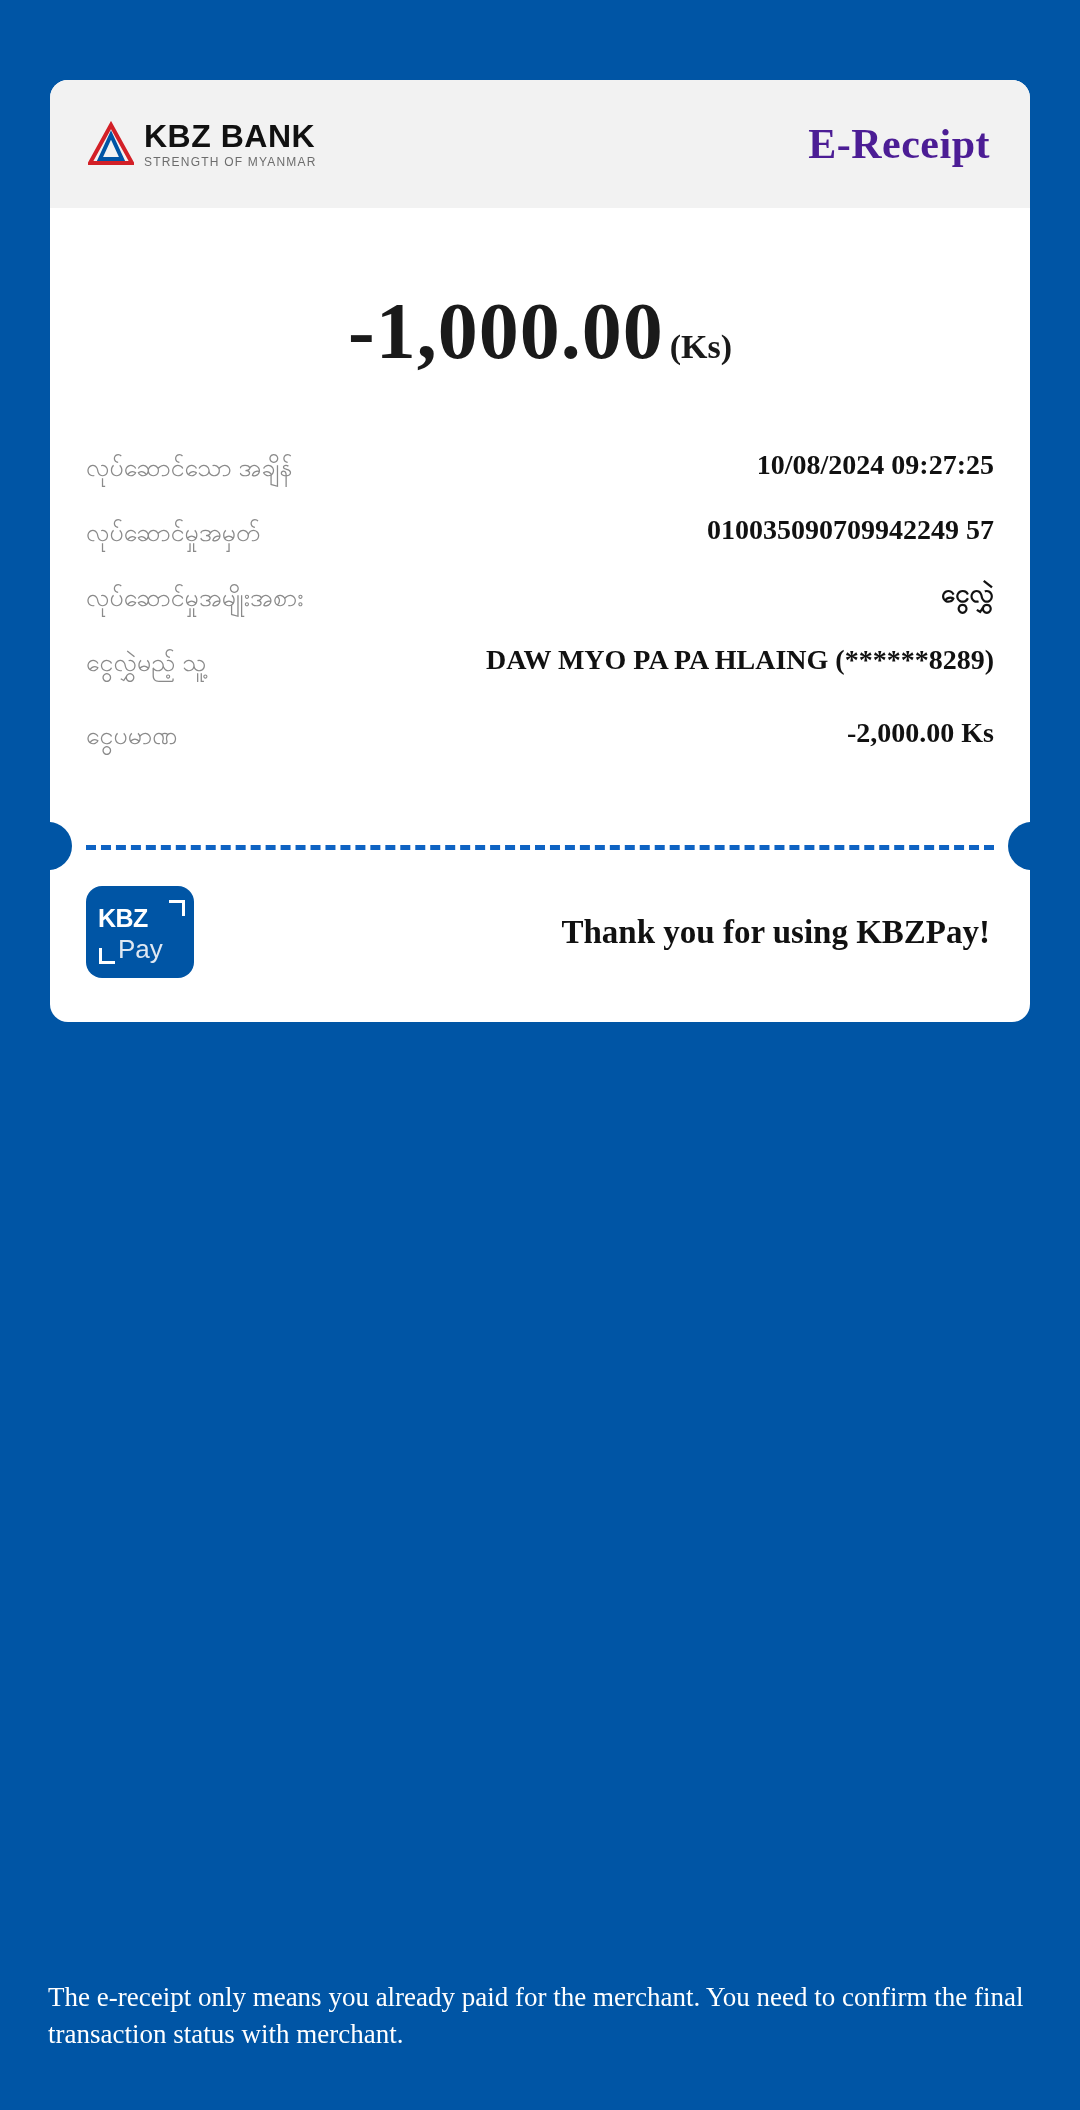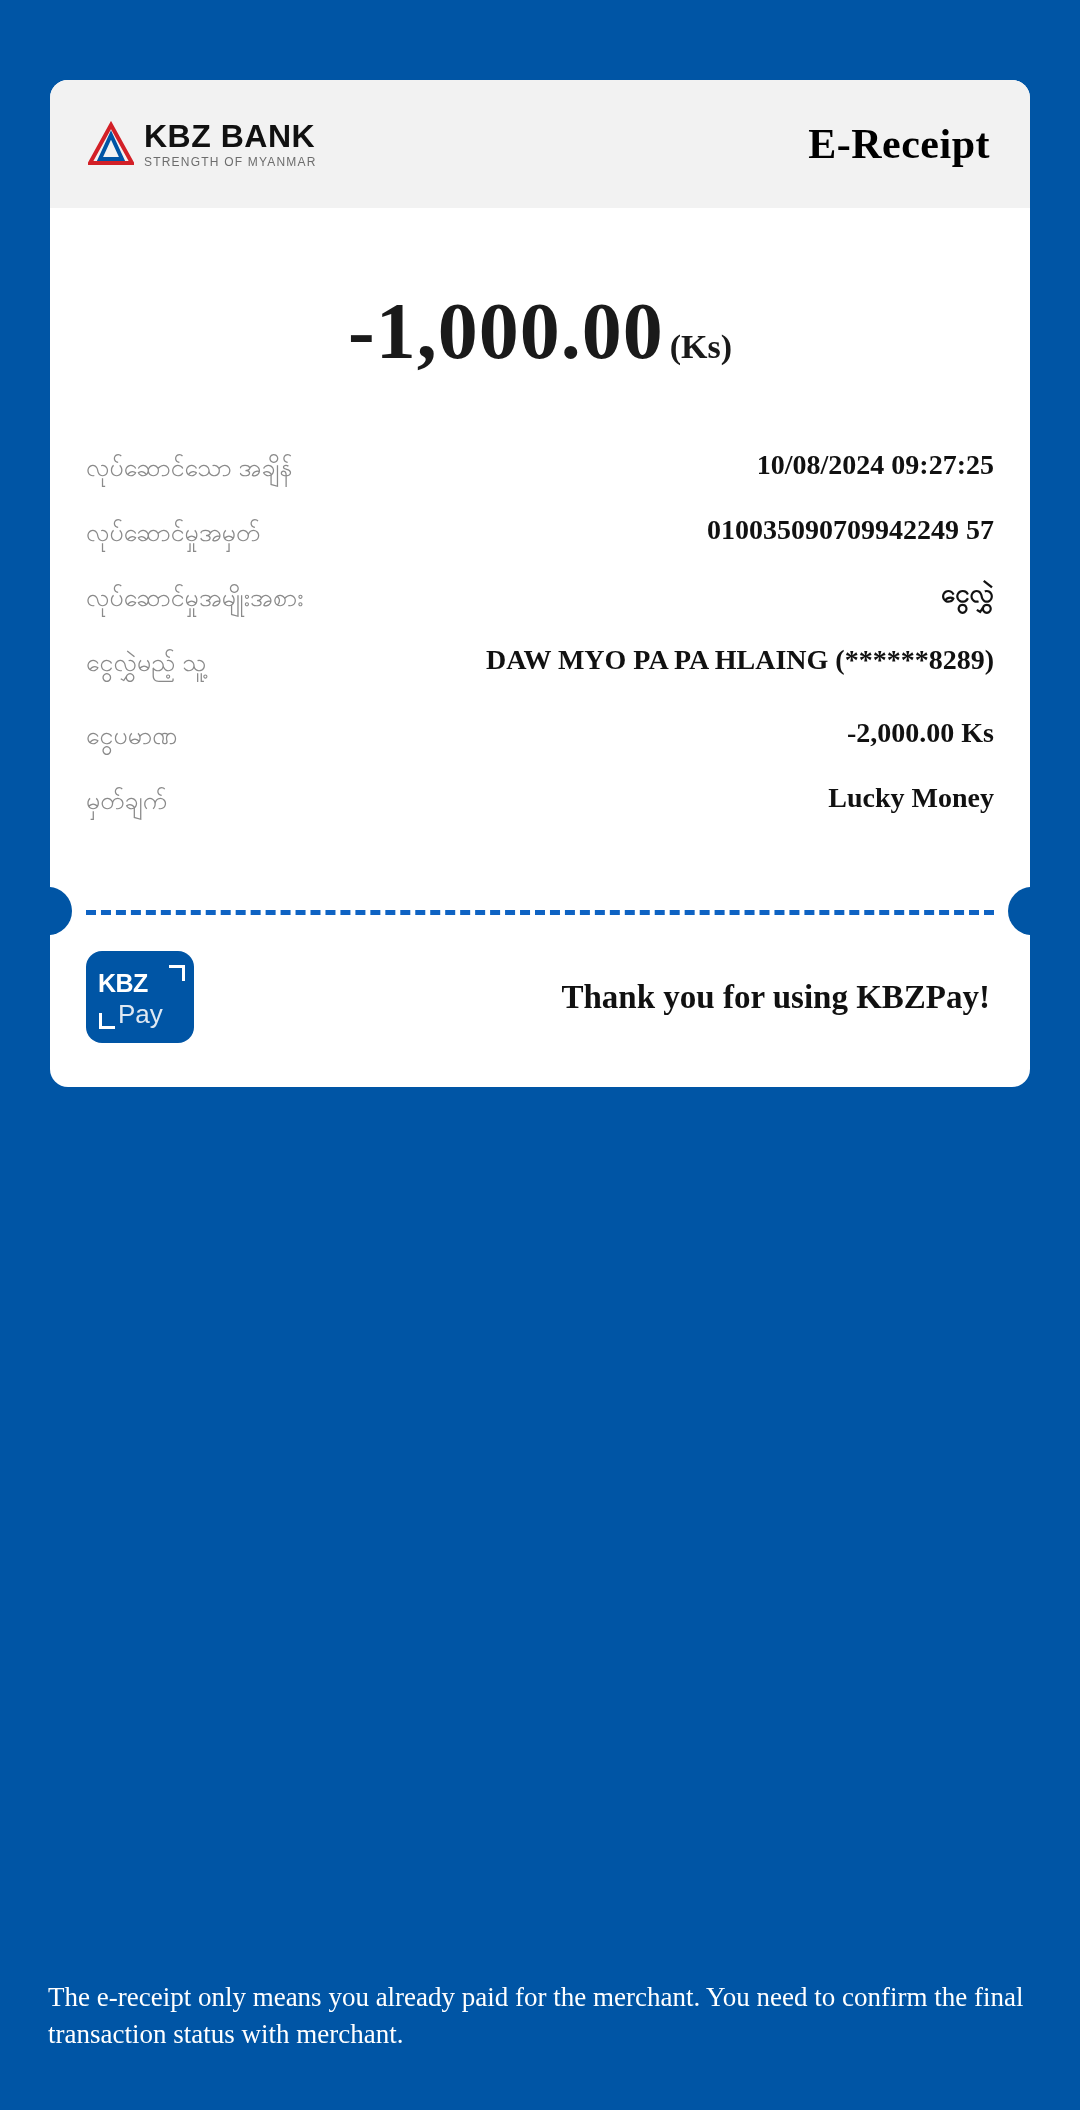--- a/index.html
+++ b/index.html
@@ -63,21 +63,21 @@
     font-family: "Liberation Sans", sans-serif;
     font-size: 12px;
     letter-spacing: 1.2px;
     color: #6d6d6d;
     margin-top: 4px;
   }
   .header-title {
     font-family: "Liberation Serif", serif;
     font-weight: bold;
     font-size: 42px;
-    color: #000000;
+    color: #4c1d95;
     letter-spacing: 0.5px;
   }
 
   
   .amount-block {
     text-align: center;
     padding-top: 78px;
     padding-bottom: 40px;
   }
   .amount-value {
@@ -262,24 +262,20 @@
       <span class="detail-value mm">ငွေလွှဲ</span>
     </div>
     <div class="detail-row tall">
       <span class="detail-label">ငွေလွှဲမည့် သူ့</span>
       <span class="detail-value">DAW MYO PA PA HLAING (******8289)</span>
     </div>
     <div class="detail-row">
       <span class="detail-label">ငွေပမာဏ</span>
       <span class="detail-value">-2,000.00 Ks</span>
     </div>
-    <div class="detail-row">
-      <span class="detail-label">မှတ်ချက်</span>
-      <span class="detail-value">Lucky Money</span>
-    </div>
   </div>
 
   <div class="perf-wrap">
     <div class="notch left"></div>
     <div class="perf-line"></div>
     <div class="notch right"></div>
   </div>
 
   <div class="receipt-footer">
     <div class="kbzpay-logo">

